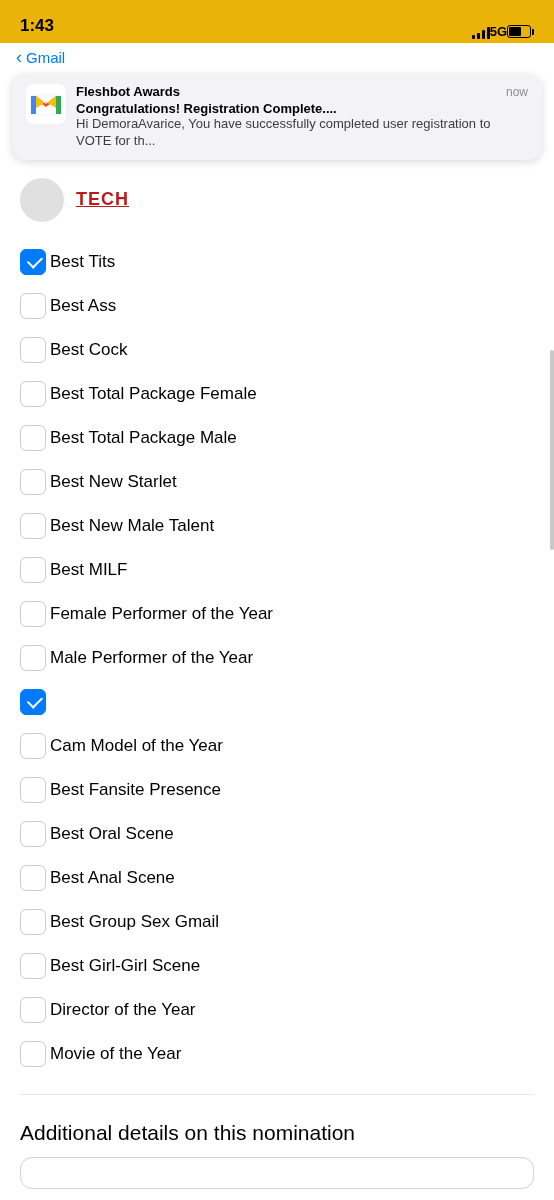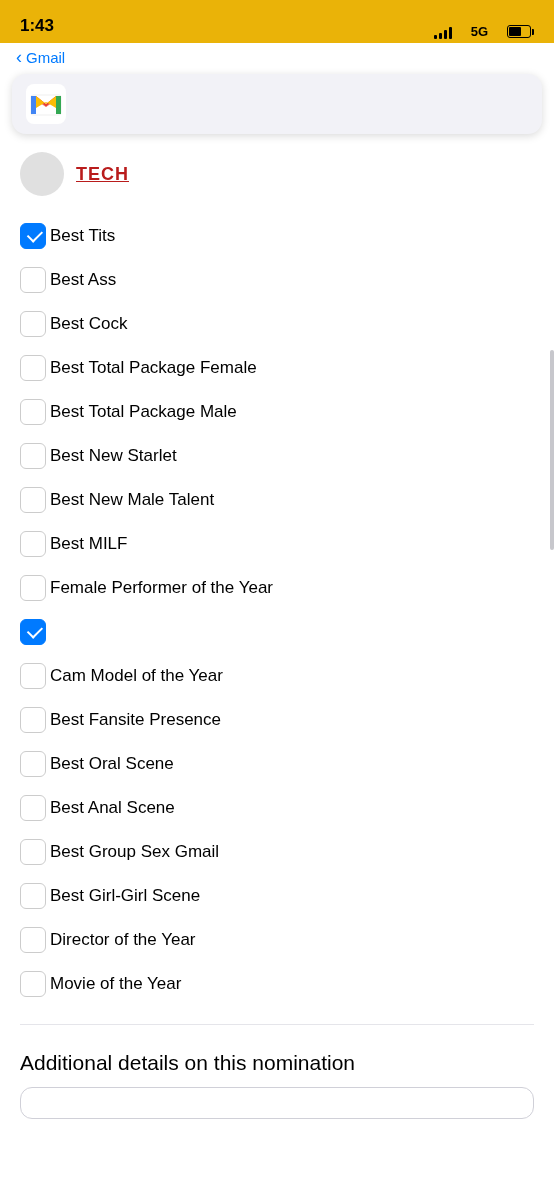--- a/index.html
+++ b/index.html
@@ -25,21 +25,21 @@
 
     .status-time {
       font-size: 17px;
       font-weight: 600;
       color: #000;
     }
 
     .status-icons {
       display: flex;
       align-items: center;
-      gap: 19px;
+      gap: 0;
       margin-top: 12px;
     }
 
     .signal-bars {
       display: flex;
       align-items: flex-end;
       gap: 2px;
       height: 14px;
     }
 
@@ -329,20 +329,28 @@
         <path d="M3 10 L18 20.5 L33 10 L33 10.5 L18 21 L3 10.5 Z" fill="#EA4335"></path>
         <rect x="3" y="10" width="5" height="18" fill="#4285F4"></rect>
         <rect x="28" y="10" width="5" height="18" fill="#34A853"></rect>
         <path d="M3 10 L18 20.5 L33 10 L28 10 L18 18 L8 10 Z" fill="#EA4335"></path>
         <rect x="3" y="10" width="5" height="18" rx="0" fill="#4285F4"></rect>
         <rect x="28" y="10" width="5" height="18" rx="0" fill="#34A853"></rect>
         <path d="M8 10 L8 22 L18 16 L28 22 L28 10 L18 18 Z" fill="#FBBC04"></path>
       </g>
     </svg>
   </div>
+  <div class="notif-content">
+    <div class="notif-header">
+      <span class="notif-app-name">Fleshbot Awards</span>
+      <span class="notif-time">now</span>
+    </div>
+    <div class="notif-title">Congratulations! Registration Complete....</div>
+    <div class="notif-body">Hi DemoraAvarice, You have successfully completed user registration to VOTE for th...</div>
+  </div>
 </div>
 
 <div class="content-area">
 
   <div class="tech-section">
     <div class="tech-avatar"></div>
     <span class="tech-label">TECH</span>
   </div>
 
   <div class="checkbox-list">
@@ -374,20 +382,24 @@
         <div class="checkbox"></div>
         <span class="checkbox-label">Best New Male Talent</span>
       </div>
       <div class="checkbox-item">
         <div class="checkbox"></div>
         <span class="checkbox-label">Best MILF</span>
       </div>
       <div class="checkbox-item">
         <div class="checkbox"></div>
         <span class="checkbox-label">Female Performer of the Year</span>
+      </div>
+      <div class="checkbox-item">
+        <div class="checkbox"></div>
+        <span class="checkbox-label">Male Performer of the Year</span>
       </div>
       <div class="checkbox-item">
         <div class="checkbox checked"></div>
       </div>
       <div class="checkbox-item">
         <div class="checkbox"></div>
         <span class="checkbox-label">Cam Model of the Year</span>
       </div>
       <div class="checkbox-item">
         <div class="checkbox"></div>

